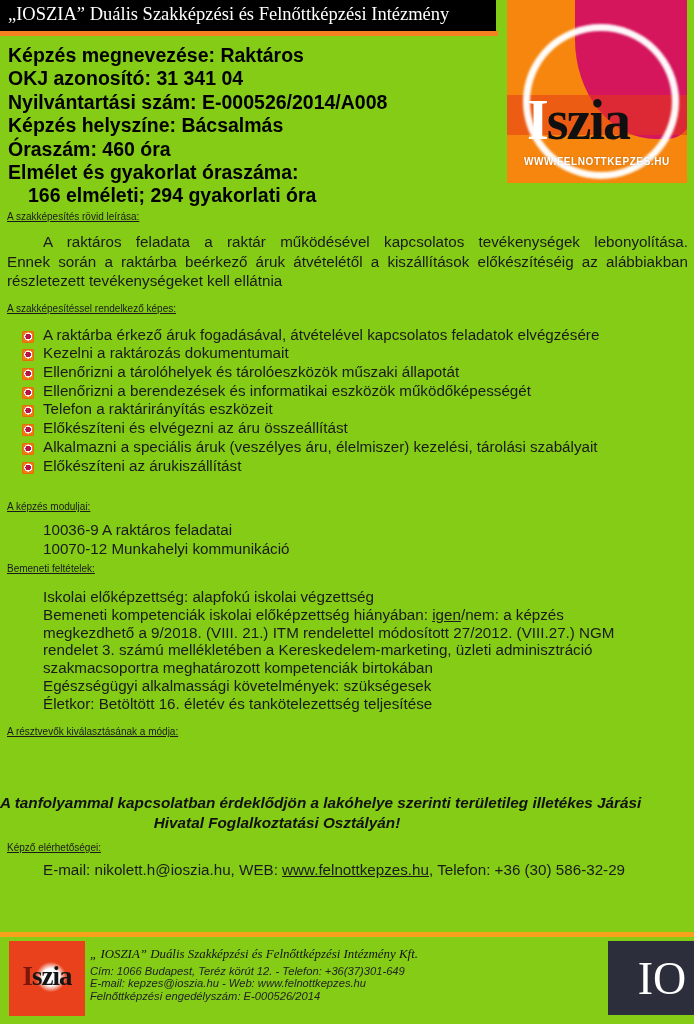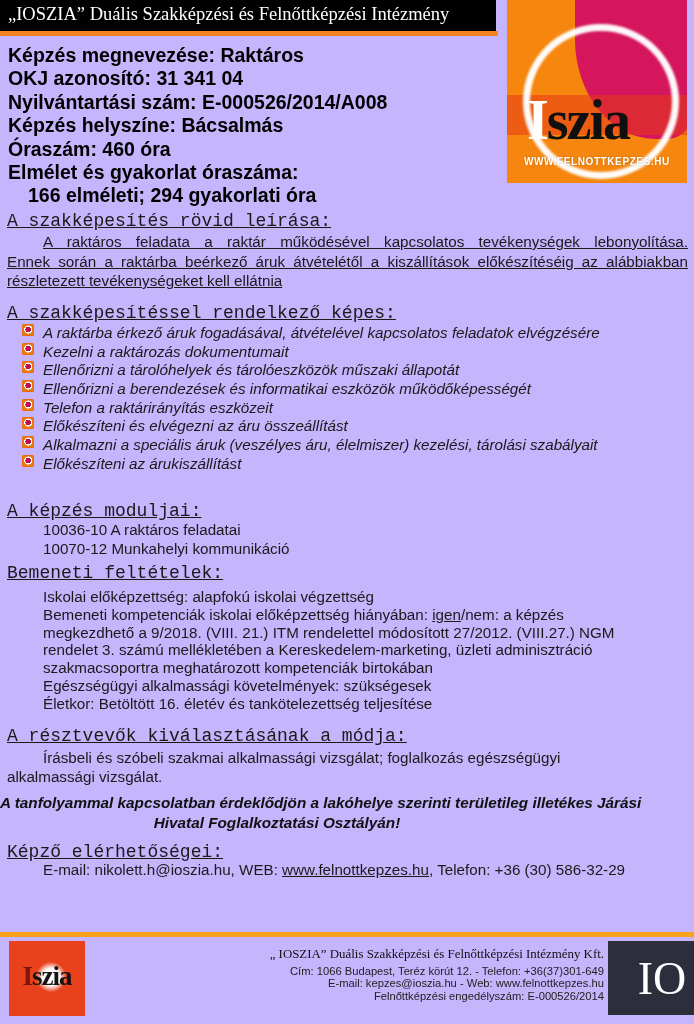--- a/index.html
+++ b/index.html
@@ -1,16 +1,16 @@
 <!DOCTYPE html>
 <html><head>
 <meta charset="utf-8">
 <style>
   html,body { margin:0; padding:0; background:#ffffff; }
-  .page { position:relative; width:694px; height:1024px; background:#c4b5fd; overflow:hidden;
+  .page { position:relative; width:694px; height:1024px; background:#84cc16; overflow:hidden;
           font-family:"Liberation Sans", sans-serif; color:#1a1a1a; }
 
   
   .topbar { position:absolute; left:0; top:0; width:496px; height:31px; background:#000; }
   .topbar .ttl { position:absolute; left:8px; top:4px; font-family:"Liberation Serif", serif;
                  font-size:18.5px; color:#fff; white-space:nowrap; }
   .toprule { position:absolute; left:0; top:31px; width:498px; height:5px; background:#f58220; }
 
   
   .logo { position:absolute; left:507px; top:0; width:180px; height:183px; background:#f6860e; overflow:hidden; }
@@ -25,28 +25,28 @@
   .logo .site { position:absolute; left:0; width:100%; top:156px; text-align:center; color:#fff;
                 font-size:10px; font-weight:bold; letter-spacing:.6px; white-space:nowrap;
                 text-shadow:0 0 2px rgba(0,0,0,.25); }
 
   
   .course { position:absolute; left:8px; top:44px; font-size:19.5px; font-weight:bold; color:#000;
             line-height:23.4px; white-space:nowrap; }
   .course .ind { padding-left:20px; }
 
   
-  .h { position:absolute; left:7px; font-size:18px; text-decoration:underline; white-space:nowrap; color:#1a1a1a;font-family:Liberation Mono, monospace; }
+  .h { position:absolute; left:7px; font-size:10px; text-decoration:underline; white-space:nowrap; color:#1a1a1a; }
 
-  .desc-p { position:absolute; left:7px; top:232px; width:681px; font-size:15.2px; line-height:19.5px;text-decoration:underline; }
+  .desc-p { position:absolute; left:7px; top:232px; width:681px; font-size:15.2px; line-height:19.5px; }
   .desc-p .j { text-align:justify; text-align-last:justify; }
   .desc-p .first { text-indent:36px; }
 
   .bullets { position:absolute; left:7px; top:324px; }
-  .brow { height:18.7px; display:flex; align-items:flex-start;font-style:italic; }
+  .brow { height:18.7px; display:flex; align-items:flex-end; }
   .blt { width:12px; height:12px; margin-left:15px; margin-right:9px; flex:none; border-radius:2px;
          background:radial-gradient(circle at 52% 46%, #b8124a 0 31%, #ffffff 33% 44%, #ef7d0e 46%);
          box-shadow:inset 0 0 0 1px #e86a10; }
   .brow .txt { font-size:15.2px; white-space:nowrap; }
 
   .mods { position:absolute; left:43px; top:520px; font-size:15.2px; line-height:19px; white-space:nowrap; }
 
   .entry { position:absolute; left:43px; top:588px; font-size:15.2px; line-height:17.8px; white-space:nowrap; }
   .u { text-decoration:underline; }
 
@@ -62,21 +62,21 @@
 
   
   .f-rule { position:absolute; left:0; top:932px; width:694px; height:5px; background:#f7a11d; }
   .f-left-logo { position:absolute; left:9px; top:941px; width:76px; height:75px; background:#e8411c; }
   .f-left-logo .glow { position:absolute; left:27px; top:21px; width:30px; height:30px;
                        background:radial-gradient(circle, #fff 0 40%, rgba(255,255,255,0) 72%); }
   .f-left-logo .fword { position:absolute; left:0; width:100%; top:22px; text-align:center;
                         font-family:"Liberation Serif", serif; font-weight:bold; font-size:27px;
                         letter-spacing:-1px; line-height:1; }
   .fi { color:#7c150b; } .fszia { color:#151515; }
-  .f-center { position:absolute; left:90px; top:947px; width:514px; text-align:right; }
+  .f-center { position:absolute; left:90px; top:947px; width:514px; text-align:left;font-style:italic; }
   .f-company { font-family:"Liberation Serif", serif; font-size:12.9px; color:#111; margin-bottom:3px; white-space:nowrap; }
   .f-line { font-size:11.2px; line-height:12.4px; color:#222; white-space:nowrap; }
   .f-right-logo { position:absolute; left:608px; top:941px; width:68px; height:74px; background:#2c2f3b;
                   color:#fff; font-family:"Liberation Serif", serif; font-size:46px;
                   display:flex; align-items:center; justify-content:center;padding-left:20px; }
 </style>
 </head>
 <body>
 
 <div class="page">
@@ -142,40 +142,36 @@
         <span class="txt">Alkalmazni a speciális áruk (veszélyes áru, élelmiszer) kezelési, tárolási szabályait</span>
       </div>
     <div class="brow">
         <span class="blt"></span>
         <span class="txt">Előkészíteni az árukiszállítást</span>
       </div>
   </div>
 
   <div class="h" style="top:501px">A képzés moduljai:</div>
   <div class="mods">
-    <div>10036-10 A raktáros feladatai</div>
+    <div>10036-9 A raktáros feladatai</div>
     <div>10070-12 Munkahelyi kommunikáció</div>
   </div>
 
   <div class="h" style="top:563px">Bemeneti feltételek:</div>
   <div class="entry">
     <div>Iskolai előképzettség: alapfokú iskolai végzettség</div>
     <div><span>Bemeneti kompetenciák iskolai előképzettség hiányában: </span><span class="u">igen</span><span>/nem: a képzés</span></div>
     <div>megkezdhető a 9/2018. (VIII. 21.) ITM rendelettel módosított 27/2012. (VIII.27.) NGM</div>
     <div>rendelet 3. számú mellékletében a Kereskedelem-marketing, üzleti adminisztráció</div>
     <div>szakmacsoportra meghatározott kompetenciák birtokában</div>
     <div>Egészségügyi alkalmassági követelmények: szükségesek</div>
     <div>Életkor: Betöltött 16. életév és tankötelezettség teljesítése</div>
   </div>
 
   <div class="h" style="top:726px">A résztvevők kiválasztásának a módja:</div>
-  <div class="sel-p">
-    <div class="first">Írásbeli és szóbeli szakmai alkalmassági vizsgálat; foglalkozás egészségügyi</div>
-    <div>alkalmassági vizsgálat.</div>
-  </div>
 
   <div class="notice">
     <div>A tanfolyammal kapcsolatban érdeklődjön a lakóhelye szerinti területileg illetékes Járási</div>
     <div>Hivatal Foglalkoztatási Osztályán!</div>
   </div>
 
   <div class="h" style="top:842px">Képző elérhetőségei:</div>
   <div class="contact-line"><span>E-mail: nikolett.h@ioszia.hu, WEB: </span><span class="link">www.felnottkepzes.hu</span><span>, Telefon: +36 (30) 586-32-29</span></div>
 
   <div class="f-rule"></div>

